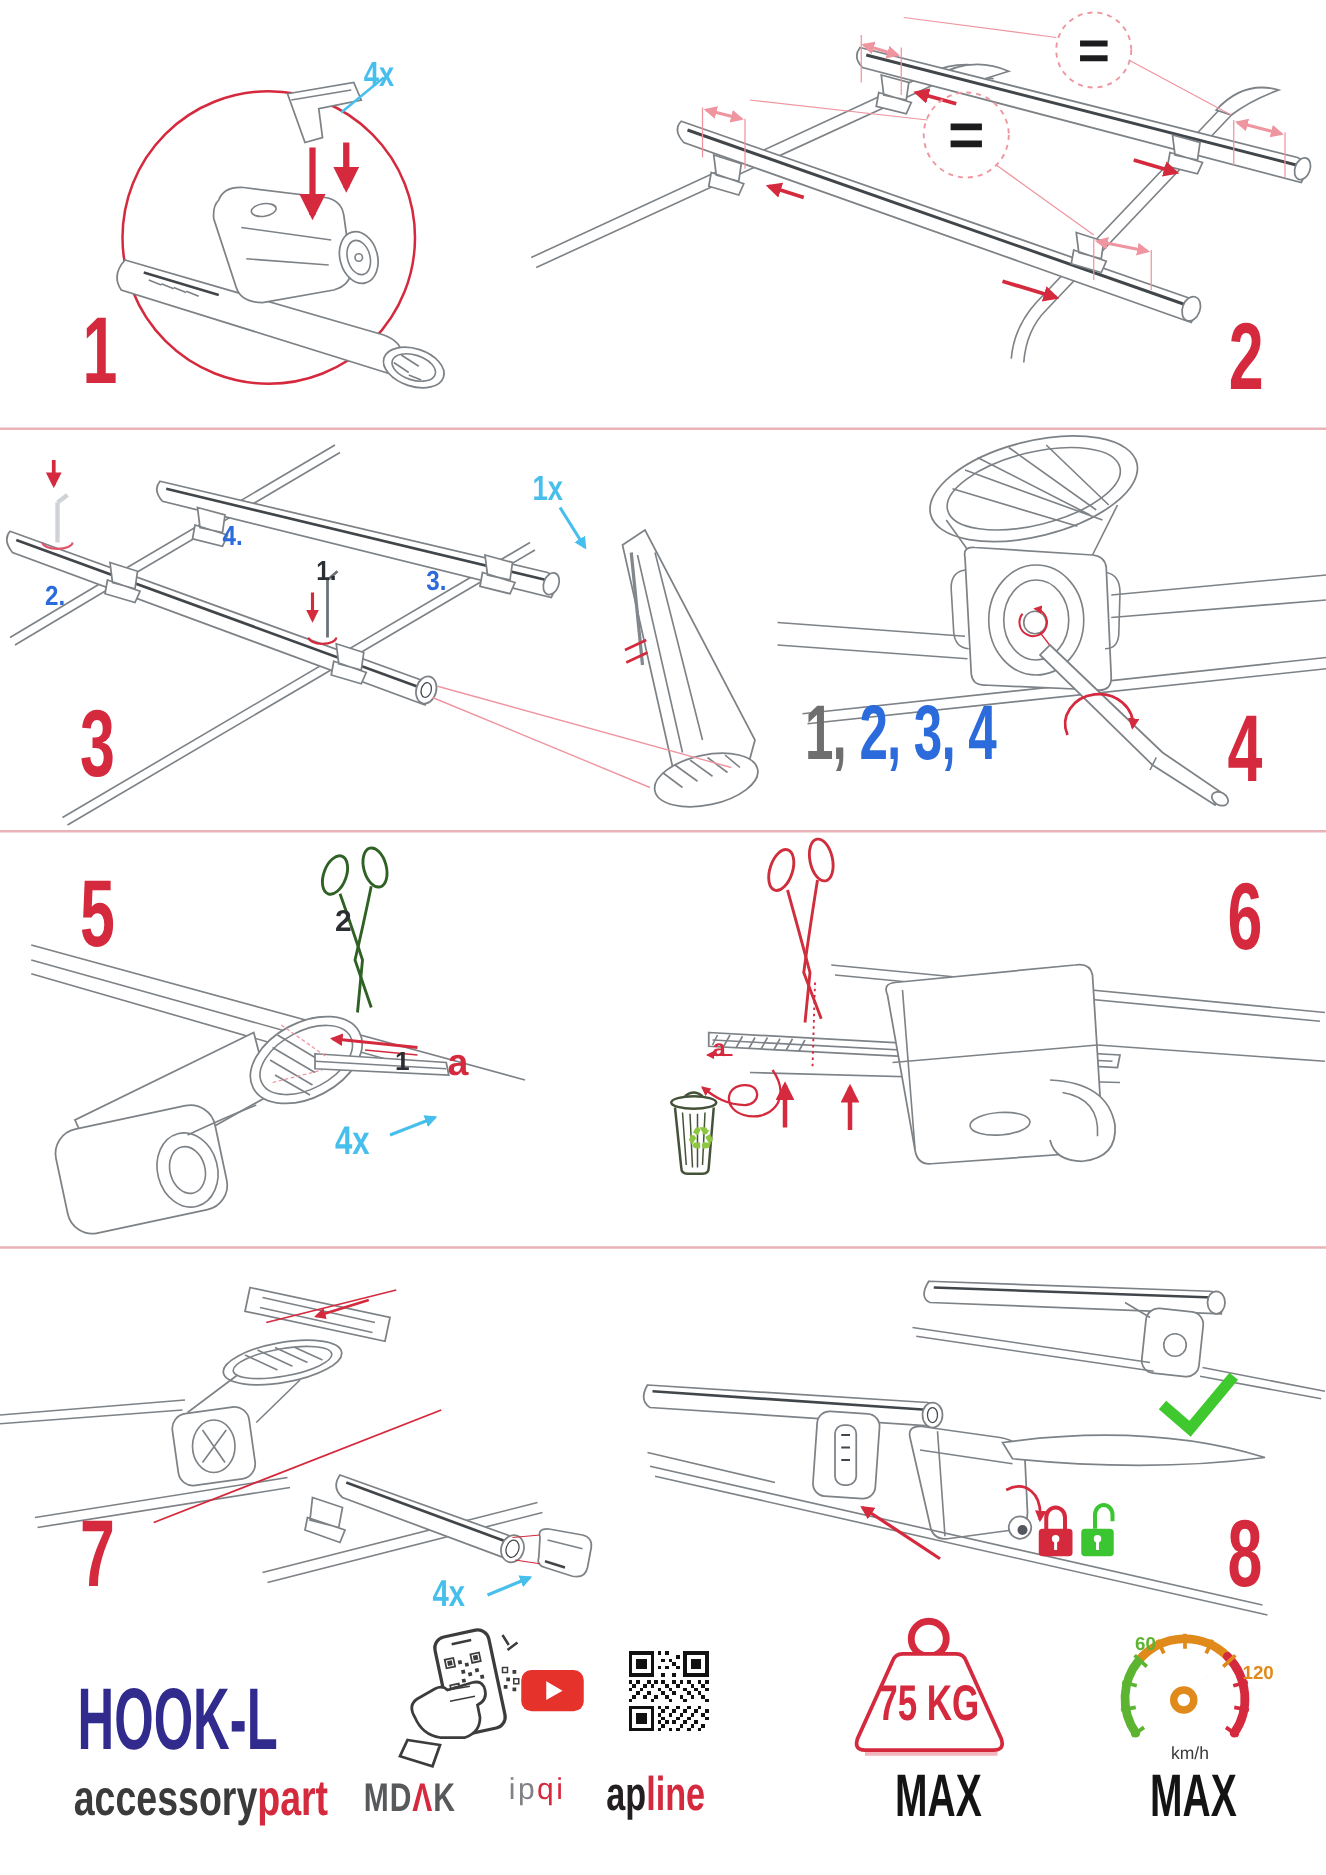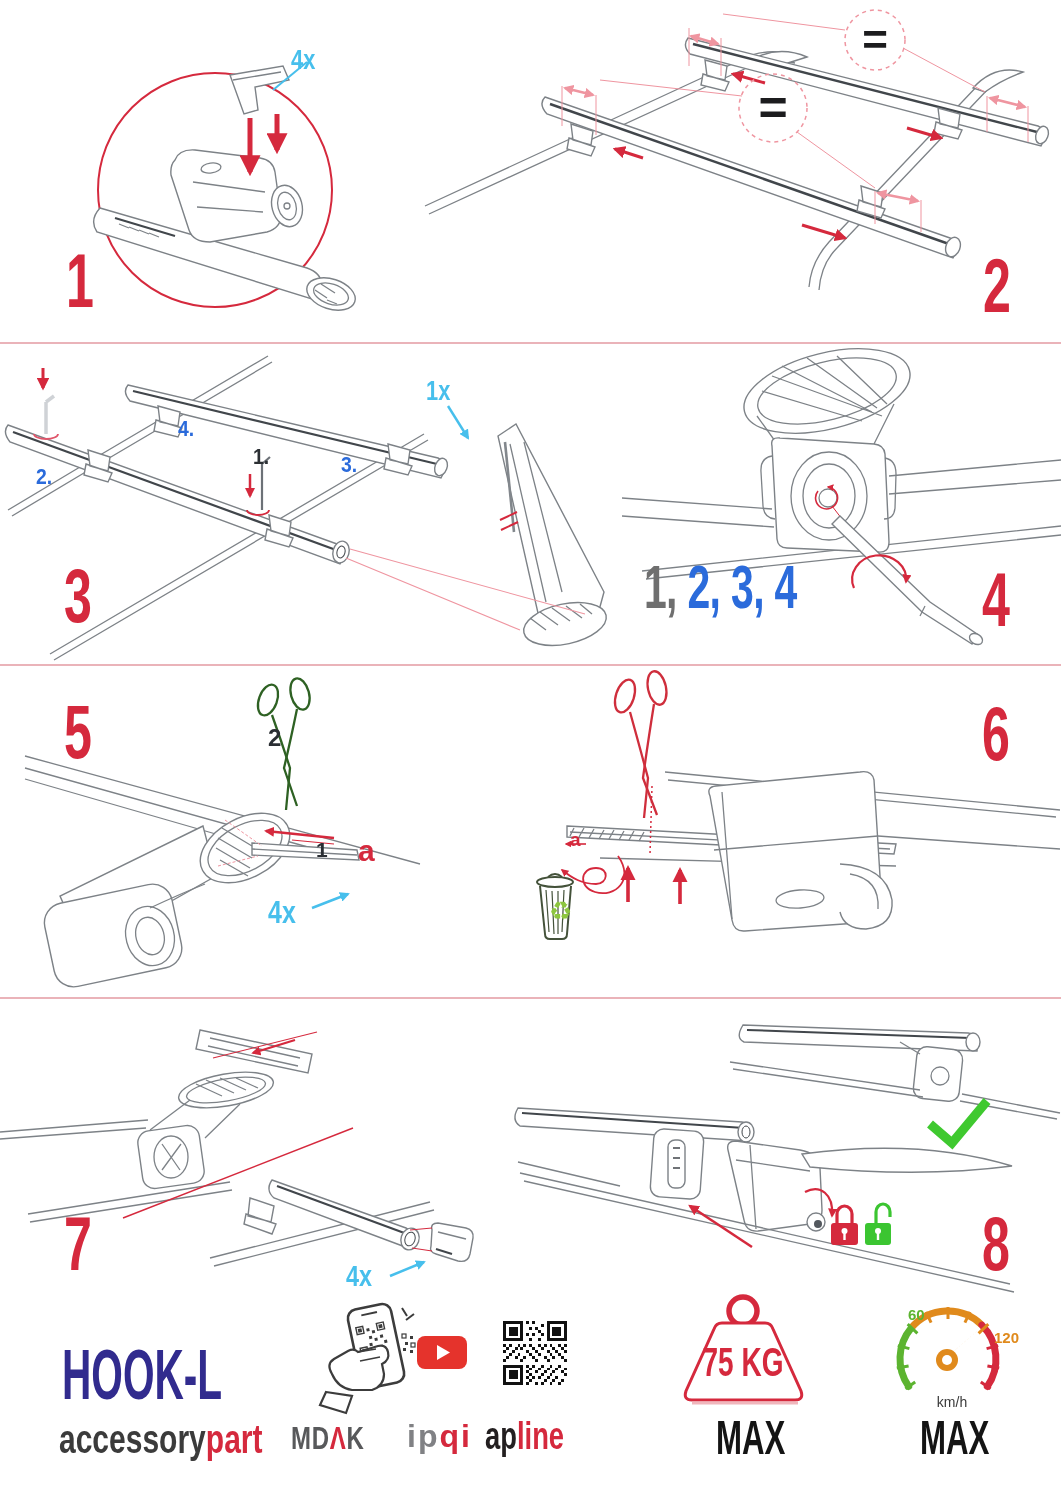--- a/index.html
+++ b/index.html
@@ -27,21 +27,21 @@
 
   .brand-title{position:absolute;color:#312b8e;font-size:70px;font-weight:700;line-height:1;
                transform:scaleX(0.58);transform-origin:0 0;white-space:nowrap}
   .brand-sub{position:absolute;font-size:40px;font-weight:700;line-height:1;
              transform:scaleX(0.75);transform-origin:0 0;white-space:nowrap}
   .brand-sub .b1{color:#3b3b3b}
   .brand-sub .b2{color:#d5293d}
   .logo-mdak{position:absolute;font-size:32px;font-weight:700;letter-spacing:1px;line-height:1;
              color:#58595b;transform:scaleX(0.75);transform-origin:0 0;white-space:nowrap}
   .logo-mdak .lam{color:#d5293d}
-  .logo-ipqi{position:absolute;font-size:32px;font-weight:700;letter-spacing:2px;line-height:1;
+  .logo-ipqi{position:absolute;font-size:24px;font-weight:400;letter-spacing:2px;line-height:1;
              color:#808184;white-space:nowrap}
   .logo-ipqi .r{color:#d5293d}
   .logo-apline{position:absolute;font-size:38px;font-weight:700;line-height:1;color:#231f20;
                transform:scaleX(0.72);transform-origin:0 0;white-space:nowrap}
   .logo-apline .r{color:#d5293d;font-weight:600}
   .max-label{position:absolute;color:#141414;font-size:48px;font-weight:600;line-height:1;
              transform:scaleX(0.65);transform-origin:0 0;white-space:nowrap}
   .recycle{position:absolute;color:#8dc63f;font-size:26px;line-height:1}
 
   

